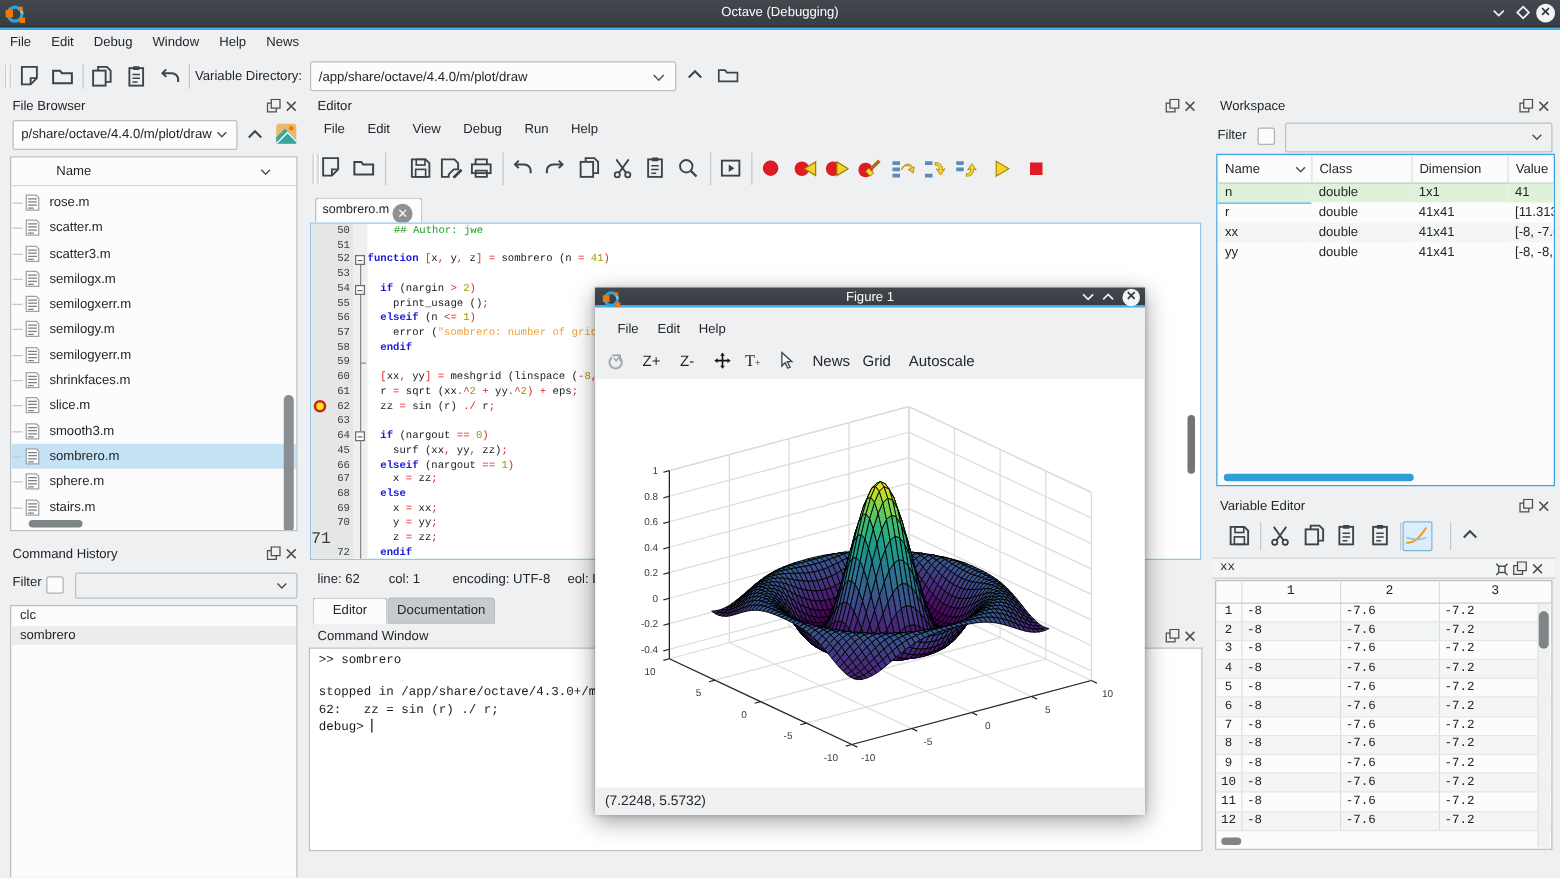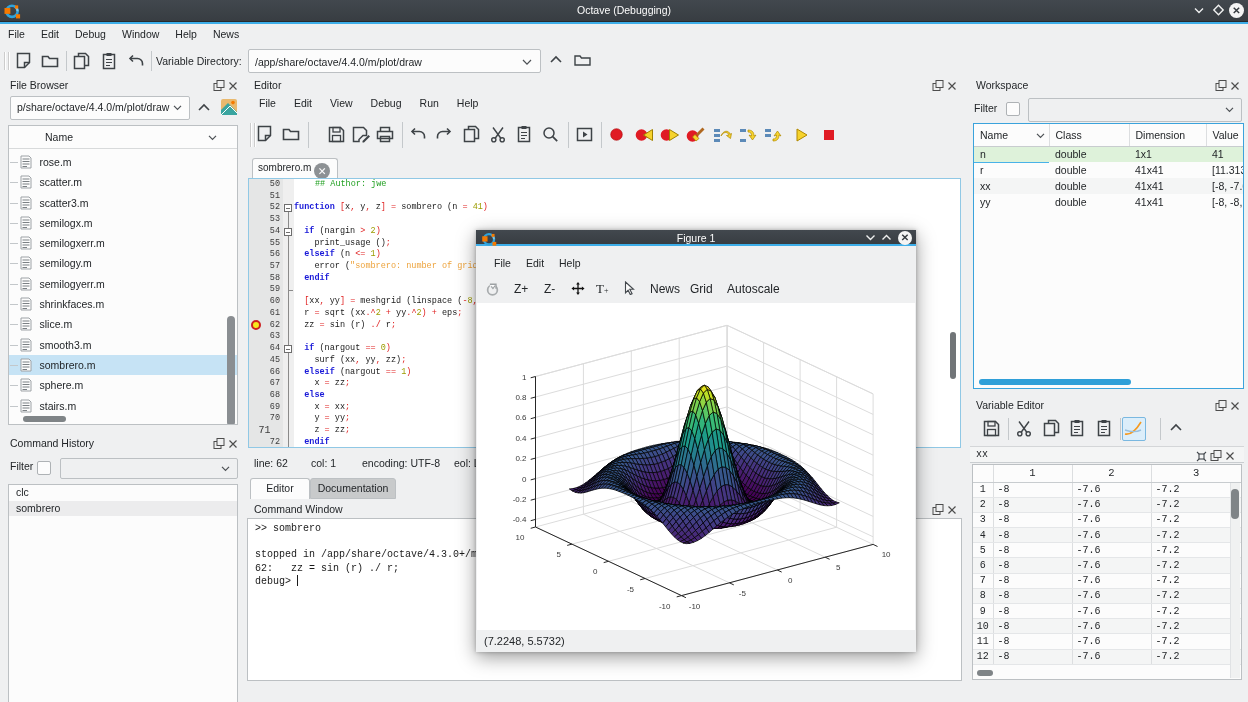--- a/index.html
+++ b/index.html
@@ -421,21 +421,21 @@
       </div>
       <div style="position:absolute;left:0;top:222.68px;height:11.72px;width:100%;">
         <span style="position:absolute;left:0;width:31px;text-align:right;font-family:'Liberation Mono',monospace;font-size:8.5px;line-height:11.72px;color:#3c3c3c;">69</span>
         <span style="position:absolute;left:45px;font-family:'Liberation Mono',monospace;font-size:8.5px;line-height:11.72px;color:#1a1a1a;white-space:pre;">    x <span class="op">=</span> xx<span class="op">;</span></span>
       </div>
       <div style="position:absolute;left:0;top:234.40px;height:11.72px;width:100%;">
         <span style="position:absolute;left:0;width:31px;text-align:right;font-family:'Liberation Mono',monospace;font-size:8.5px;line-height:11.72px;color:#3c3c3c;">70</span>
         <span style="position:absolute;left:45px;font-family:'Liberation Mono',monospace;font-size:8.5px;line-height:11.72px;color:#1a1a1a;white-space:pre;">    y <span class="op">=</span> yy<span class="op">;</span></span>
       </div>
       <div style="position:absolute;left:0;top:246.12px;height:11.72px;width:100%;">
-        <span style="position:absolute;left:0;width:31px;text-align:center;font-family:Liberation Mono, monospace;font-size:10px;line-height:11.72px;color:#3c3c3c;">71</span>
+        <span style="position:absolute;left:0;width:31px;text-align:left;font-family:Liberation Mono, monospace;font-size:13px;line-height:11.72px;color:#3c3c3c;">71</span>
         <span style="position:absolute;left:45px;font-family:'Liberation Mono',monospace;font-size:8.5px;line-height:11.72px;color:#1a1a1a;white-space:pre;">    z <span class="op">=</span> zz<span class="op">;</span></span>
       </div>
       <div style="position:absolute;left:0;top:257.84px;height:11.72px;width:100%;">
         <span style="position:absolute;left:0;width:31px;text-align:right;font-family:'Liberation Mono',monospace;font-size:8.5px;line-height:11.72px;color:#3c3c3c;">72</span>
         <span style="position:absolute;left:45px;font-family:'Liberation Mono',monospace;font-size:8.5px;line-height:11.72px;color:#1a1a1a;white-space:pre;">  <span class="kw">endif</span></span>
       </div>
       <div style="position:absolute;right:4px;top:153px;width:6px;height:47px;border-radius:3px;background:#717578;"></div>
       <div style="position:absolute;left:2px;top:141.14px;width:10px;height:10px;border-radius:50%;background:#f8e71c;border:2px solid #cc1f1f;"></div>
   </div>
   <div class="abs" style="left:0;top:381px;width:717px;height:14px;">

